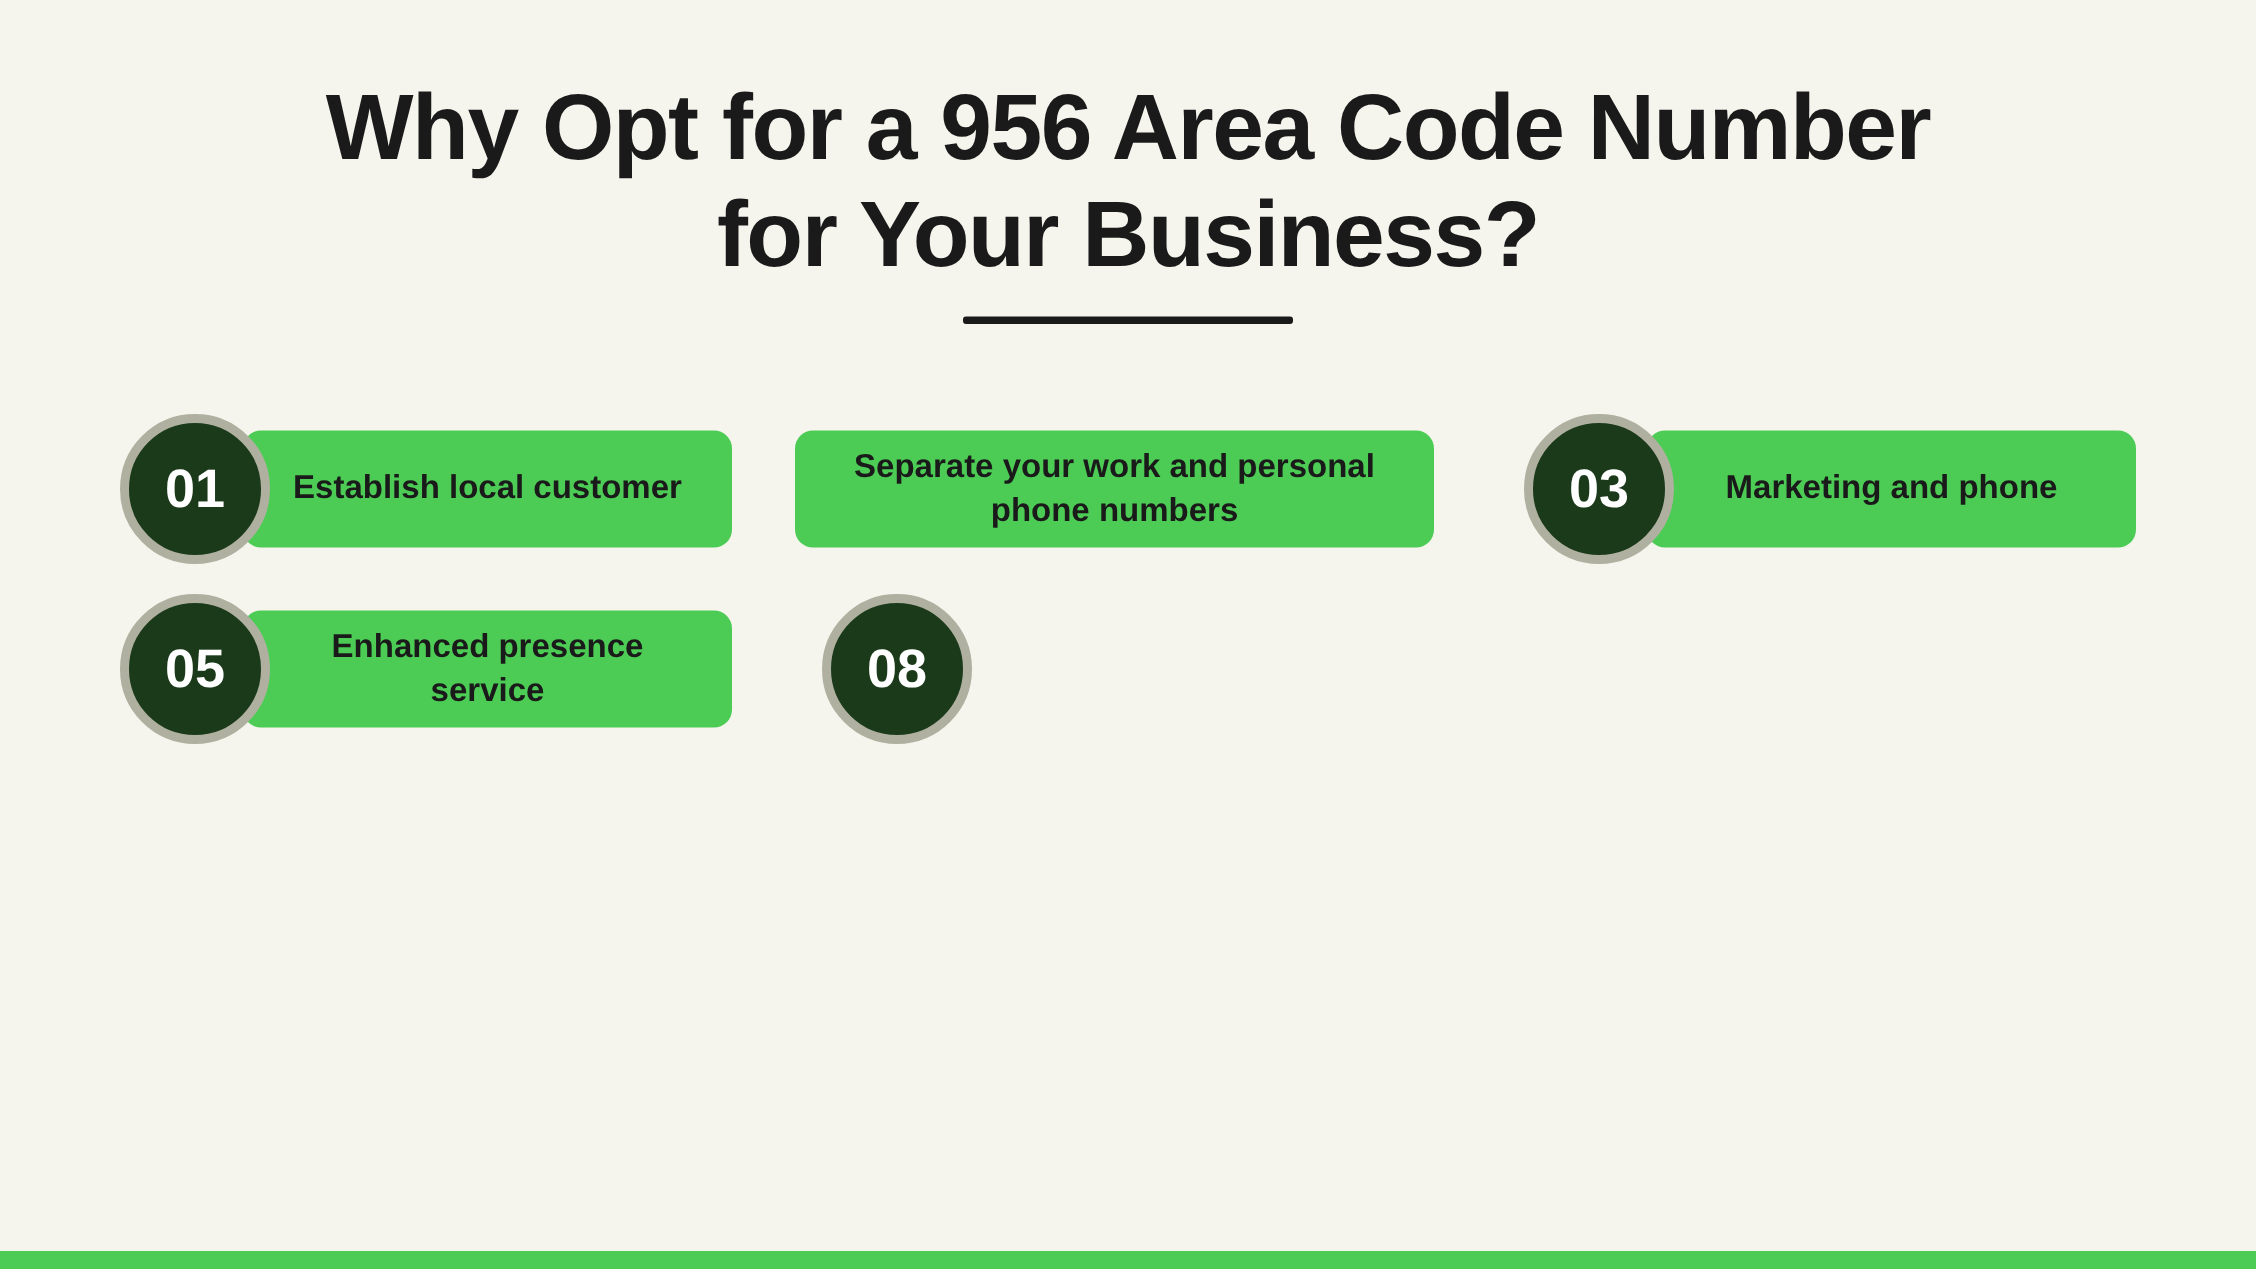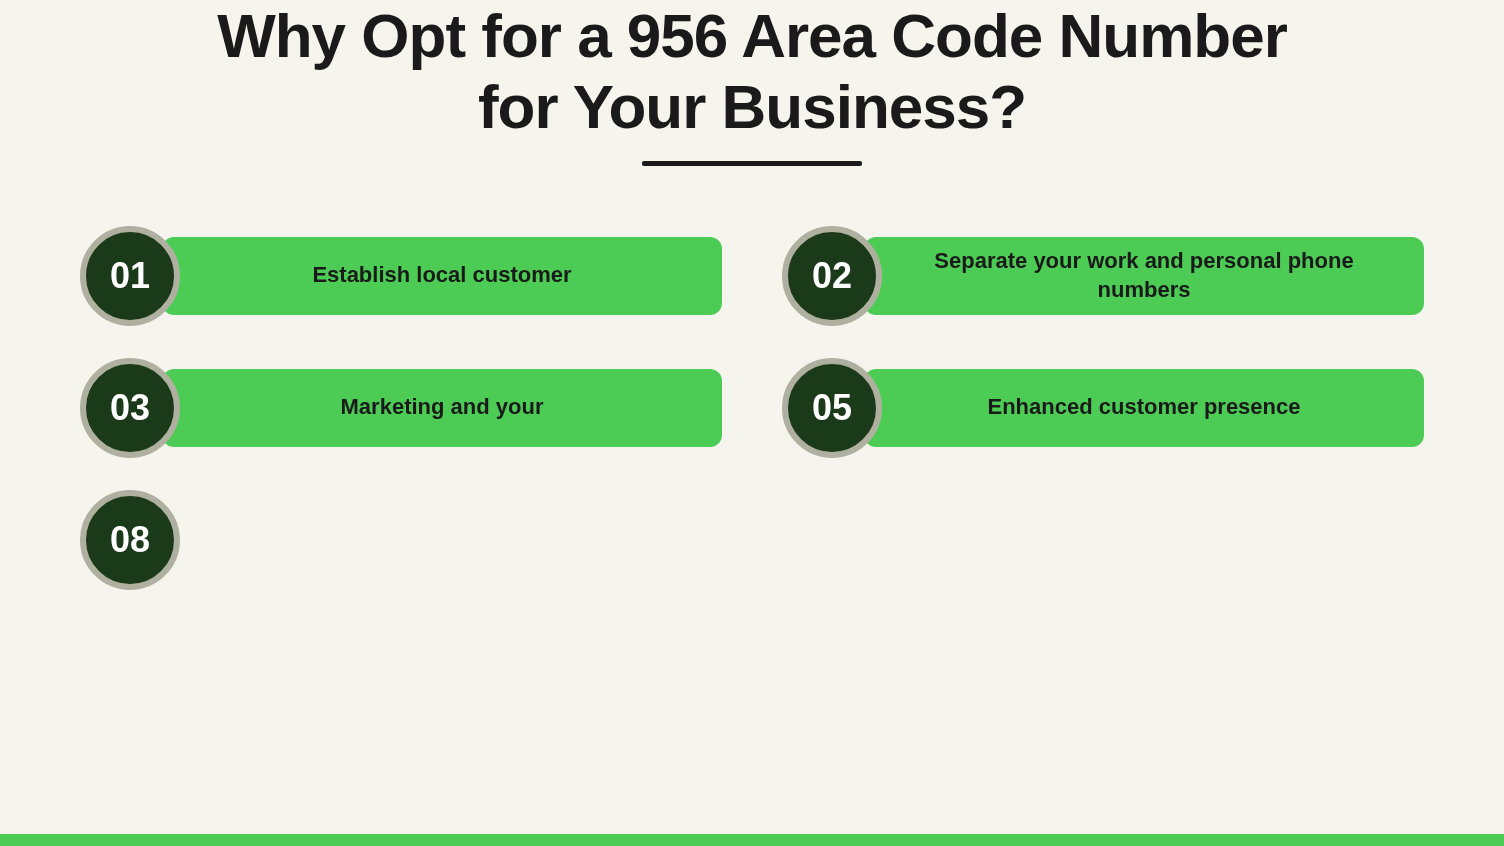--- a/index.html
+++ b/index.html
@@ -15,20 +15,21 @@
       font-family: 'Arial', sans-serif;
       overflow: hidden;
       display: flex;
       flex-direction: column;
       align-items: center;
       justify-content: flex-start;
     }
 
     .header-section {
       text-align: center;
+      padding-top: 50px;
       padding-bottom: 20px;
     }
 
     .main-title {
       font-size: 62px;
       font-weight: 900;
       color: #1a1a1a;
       line-height: 1.15;
       letter-spacing: -1px;
     }
@@ -36,22 +37,22 @@
     .title-underline {
       width: 220px;
       height: 5px;
       background-color: #1a1a1a;
       margin: 18px auto 0;
       border-radius: 2px;
     }
 
     .grid-container {
       display: grid;
-      grid-template-columns: 1fr 1fr;
-      gap: 32px 60px;
+      grid-template-columns: 1fr 1fr 1fr;
+      gap: 20px 60px;
       padding: 40px 80px 20px;
       width: 100%;
       max-width: 1504px;
     }
 
     .card {
       display: flex;
       align-items: center;
       position: relative;
       height: 100px;
@@ -112,29 +113,28 @@
   <div class="title-underline"></div>
 </div>
 
 <div class="grid-container">
 
 <div class="card">
       <div class="number-badge">01</div>
       <div class="card-label">Establish local customer</div>
     </div>
     <div class="card">
-      <div class="number-badge">02</div>
       <div class="card-label">Separate your work and personal phone numbers</div>
     </div>
     <div class="card">
       <div class="number-badge">03</div>
-      <div class="card-label">Marketing and your</div>
+      <div class="card-label">Marketing and phone</div>
     </div>
     <div class="card">
       <div class="number-badge">05</div>
-      <div class="card-label">Enhanced customer presence</div>
+      <div class="card-label">Enhanced presence service</div>
     </div>
     <div class="card">
       <div class="number-badge">08</div>
     </div>
   </div>
 
 <div class="bottom-bar"></div>
 
 </body></html>

